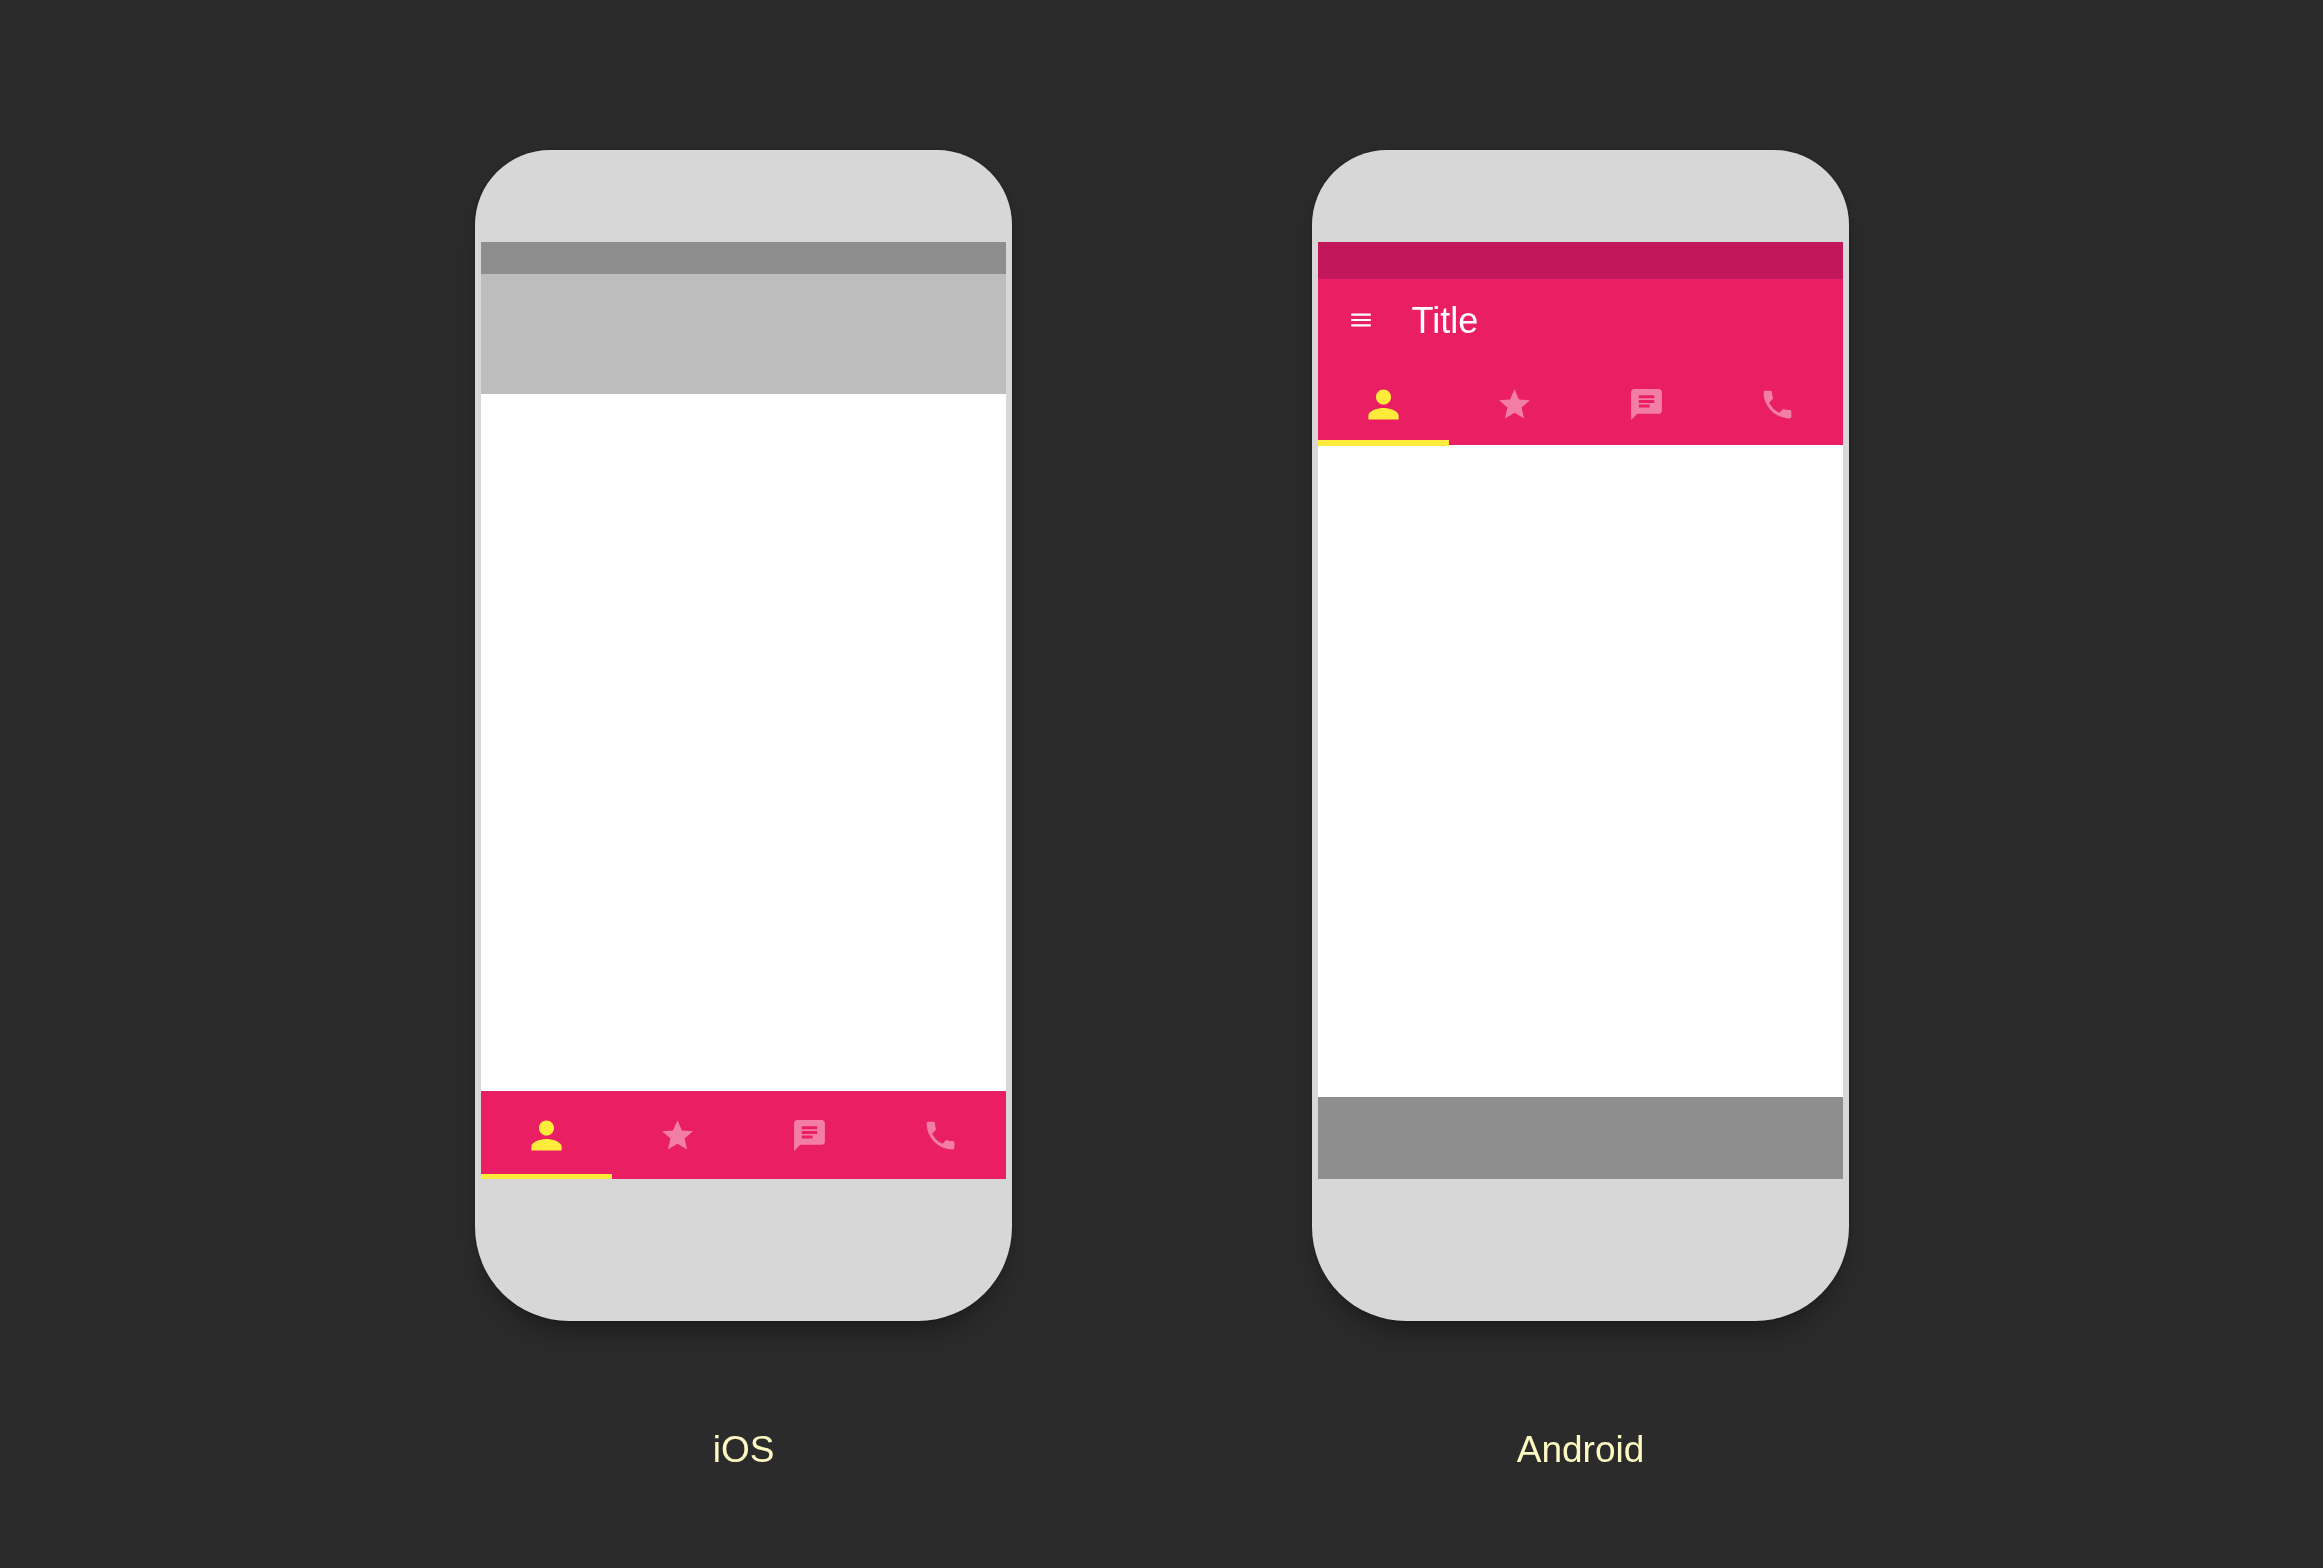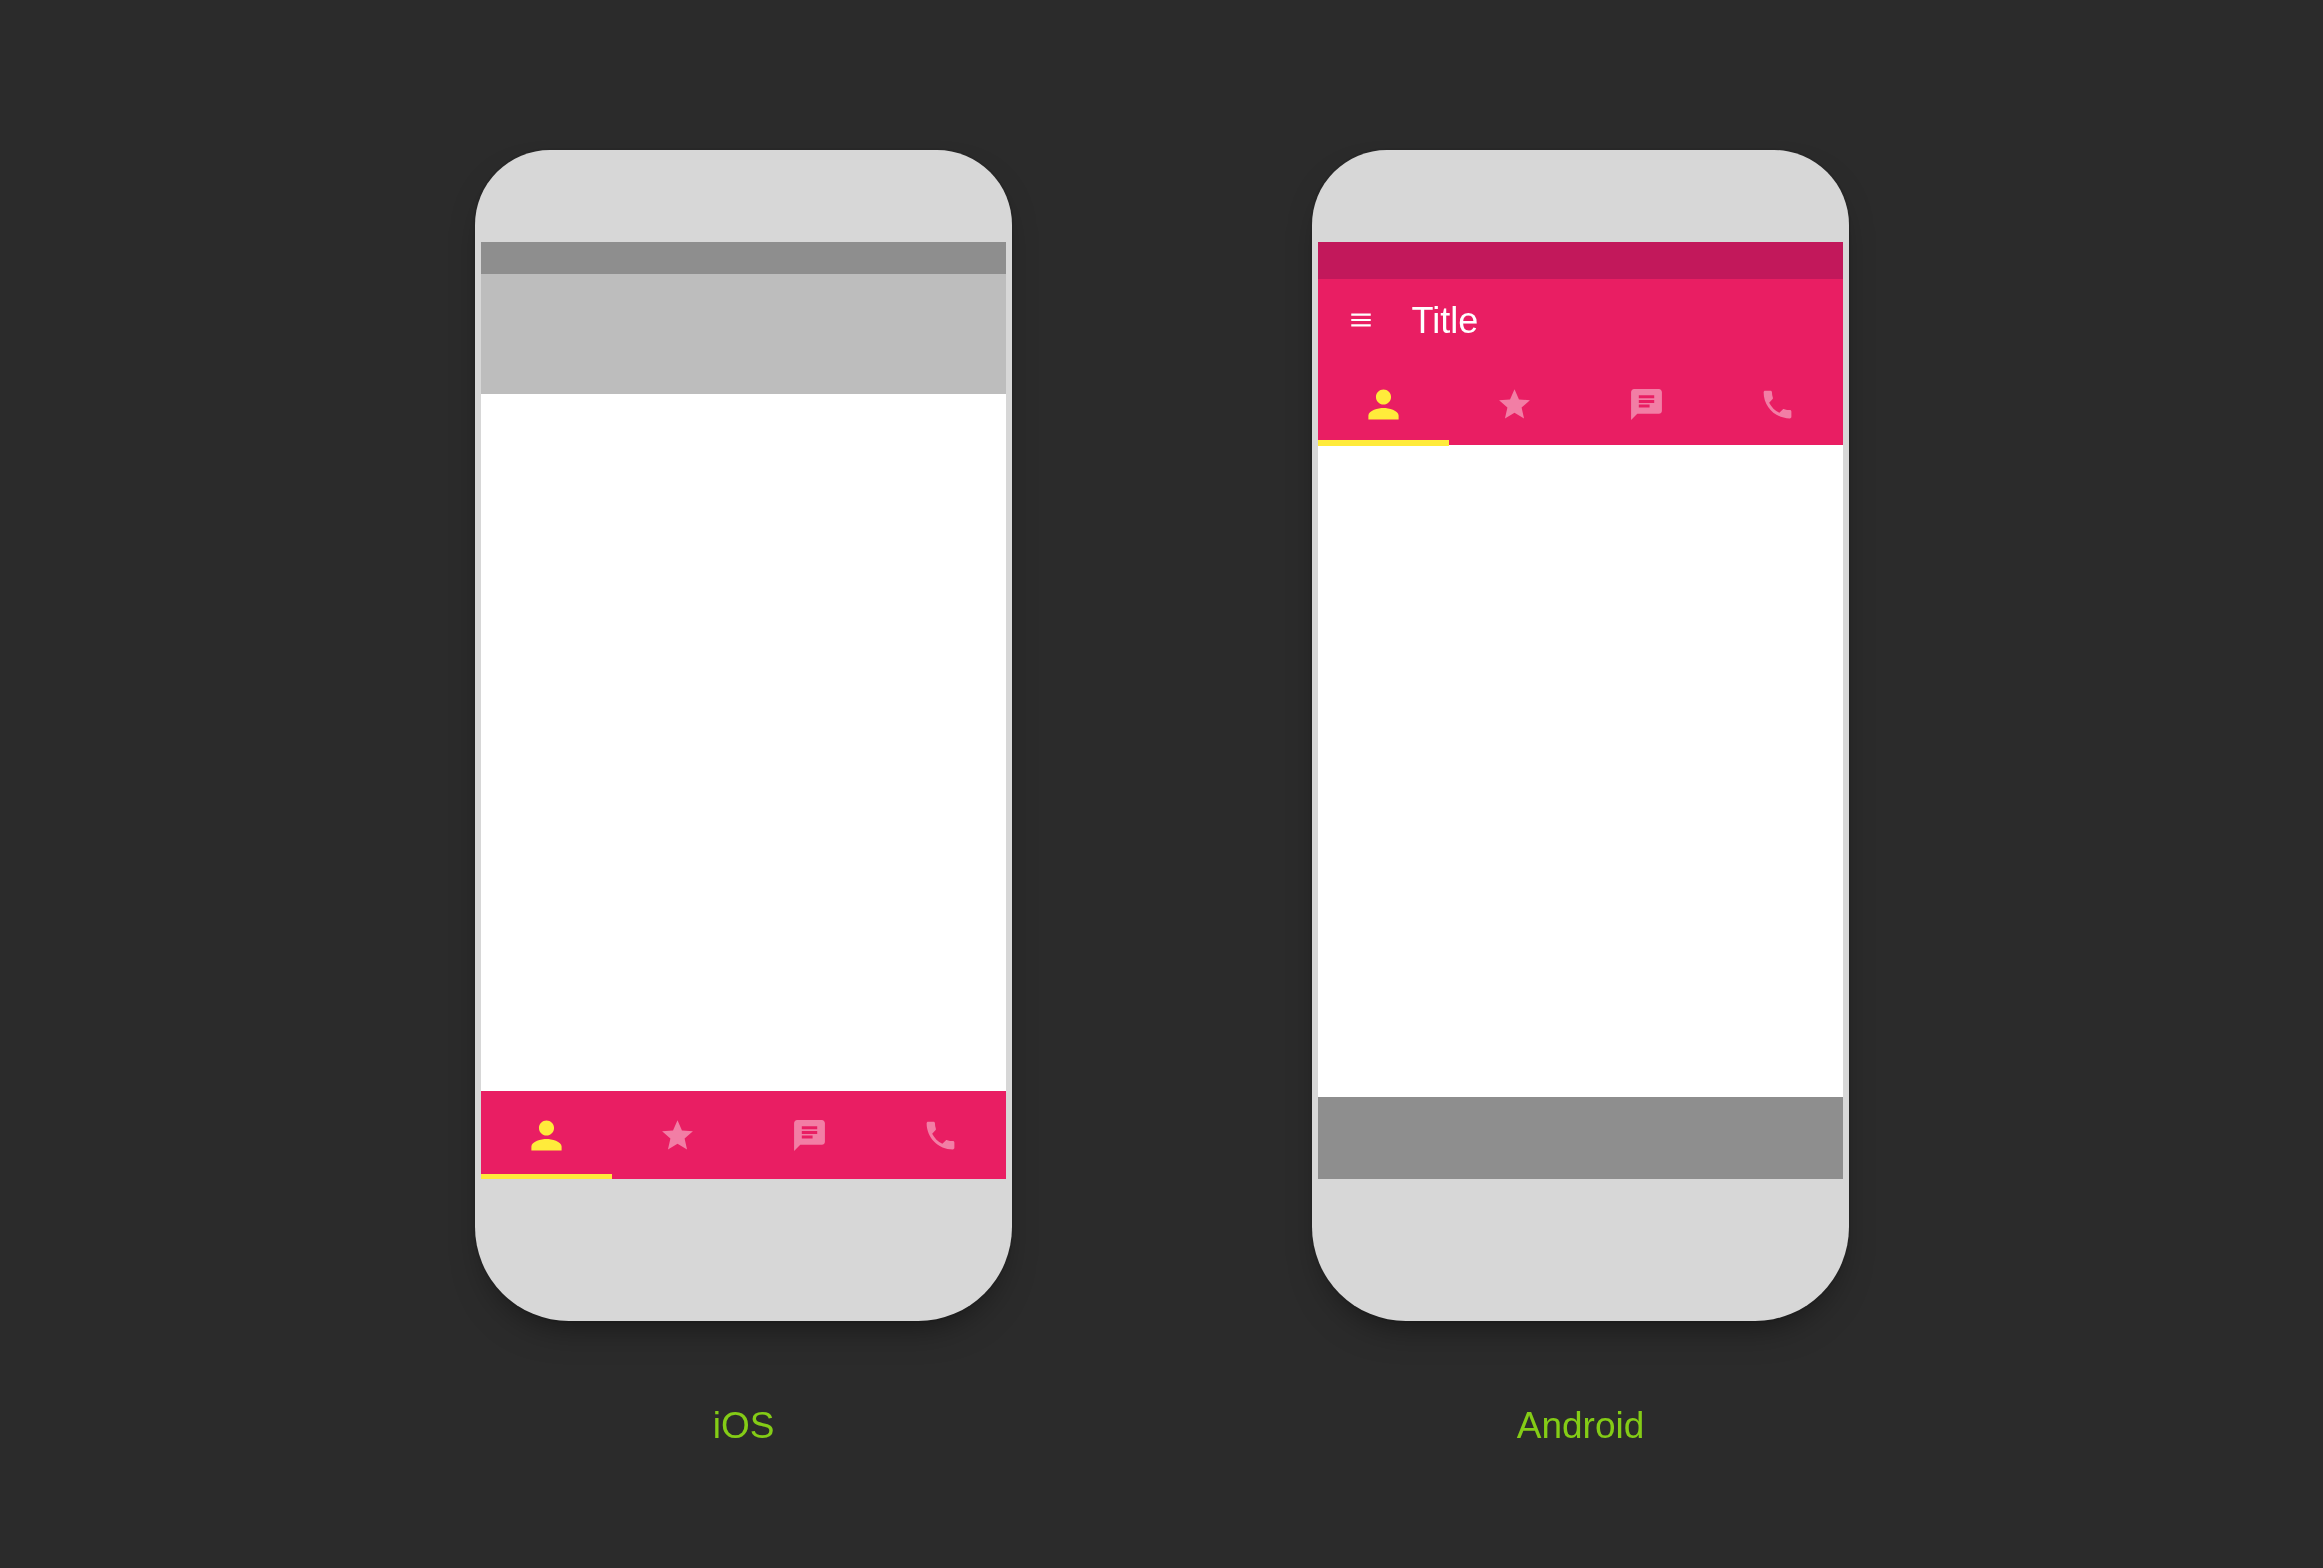--- a/index.html
+++ b/index.html
@@ -24,22 +24,22 @@
     position:relative;
   }
   .screen {
     width:525px;
     height:937px;
     display:flex;
     flex-direction:column;
     overflow:hidden;
   }
   .caption {
-    margin-top:84px;
-    color:#84cc16;
+    margin-top:108px;
+    color:#fef9c3;
     font-size:37px;
   }
 
   
   .ios-statusbar { height:32px; background:#8E8E8E; }
   .ios-toolbar   { height:120px; background:#BDBDBD; }
   .ios-content   { flex:1; background:#FFFFFF; }
   .ios-tabbar    { height:88px; background:#E91E63; display:flex;}
   .tabbtn { flex:1; display:flex; align-items:center; justify-content:center; position:relative;}
   .tabbtn svg { width:37px; height:37px; }

